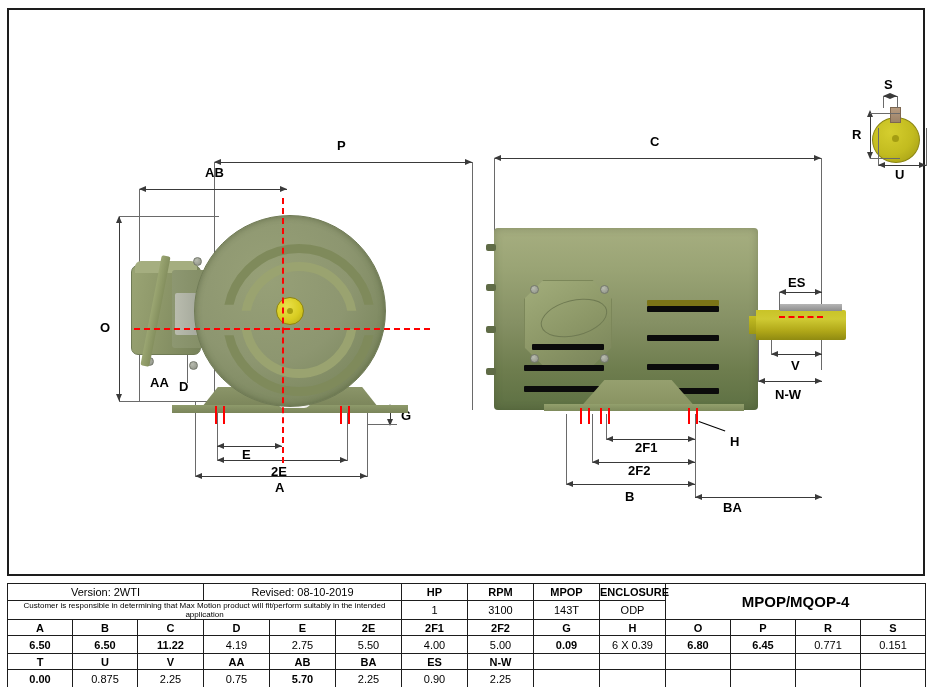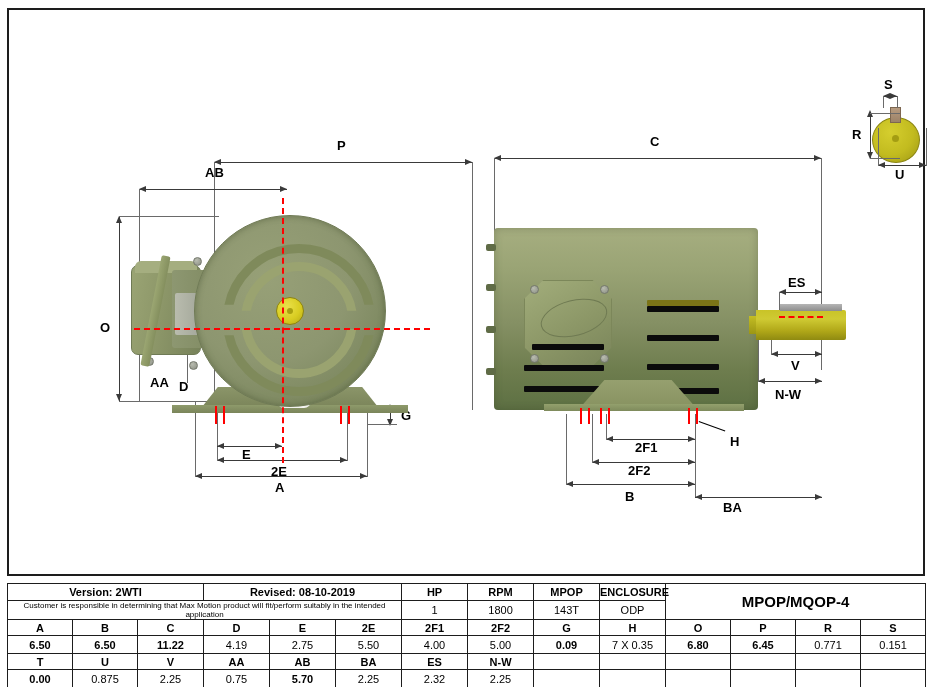--- a/index.html
+++ b/index.html
@@ -99,21 +99,21 @@
 
   
   #tablewrap{position:absolute;left:7px;top:583px;width:918px;height:96px;}
   table.spec{border-collapse:collapse;table-layout:fixed;width:918px;
         font-family:"Liberation Sans",sans-serif;}
   table.spec td{border:1px solid #1d1d1d;text-align:center;vertical-align:middle;
         color:#000;background:#fff;padding:0;}
   td.hdr{background:#000;color:#fff;font-weight:bold;font-size:11px;height:15px;}
   td.val{font-size:11px;height:17px;}
   td.valb{font-size:11px;height:17px;font-weight:bold;}
-  td.meta{font-size:11px;height:16px;font-weight:bold;}
+  td.meta{font-size:11px;height:16px;}
   td.fine{font-size:8px;height:16px;color:#111;}
   td.model{font-size:15px;font-weight:bold;}
   td.blank{height:17px;}
 </style>
 </head>
 <body>
 
 <div id="page">
 
   <div id="frame">
@@ -368,21 +368,21 @@
         <td class="hdr">HP</td>
         <td class="hdr">RPM</td>
         <td class="hdr">MPOP</td>
         <td class="hdr">ENCLOSURE</td>
         <td class="model" rowspan="2" colspan="4">MPOP/MQOP-4</td>
       </tr>
 
       <tr>
         <td class="fine" colspan="6">Customer is responsible in determining that Max Motion product will fit/perform suitably in the intended application</td>
         <td class="val">1</td>
-        <td class="val">1800</td>
+        <td class="val">3100</td>
         <td class="val">143T</td>
         <td class="val">ODP</td>
       </tr>
 
       <tr id="dh1">
             <td class="hdr">A</td>
             <td class="hdr">B</td>
             <td class="hdr">C</td>
             <td class="hdr">D</td>
             <td class="hdr">E</td>
@@ -400,21 +400,21 @@
       <tr id="dv1">
             <td class="valb">6.50</td>
             <td class="valb">6.50</td>
             <td class="valb">11.22</td>
             <td class="val">4.19</td>
             <td class="val">2.75</td>
             <td class="val">5.50</td>
             <td class="val">4.00</td>
             <td class="val">5.00</td>
             <td class="valb">0.09</td>
-            <td class="val">7 X 0.35</td>
+            <td class="val">6 X 0.39</td>
             <td class="valb">6.80</td>
             <td class="valb">6.45</td>
             <td class="val">0.771</td>
             <td class="val">0.151</td>
           </tr>
 
       <tr id="dh2">
             <td class="hdr">T</td>
             <td class="hdr">U</td>
             <td class="hdr">V</td>
@@ -431,21 +431,21 @@
             <td class="hdr"></td>
           </tr>
 
       <tr id="dv2">
             <td class="valb">0.00</td>
             <td class="val">0.875</td>
             <td class="val">2.25</td>
             <td class="val">0.75</td>
             <td class="valb">5.70</td>
             <td class="val">2.25</td>
-            <td class="val">2.32</td>
+            <td class="val">0.90</td>
             <td class="val">2.25</td>
             <td class="blank"></td>
             <td class="blank"></td>
             <td class="blank"></td>
             <td class="blank"></td>
             <td class="blank"></td>
             <td class="blank"></td>
           </tr>
     </tbody>
       </table>

